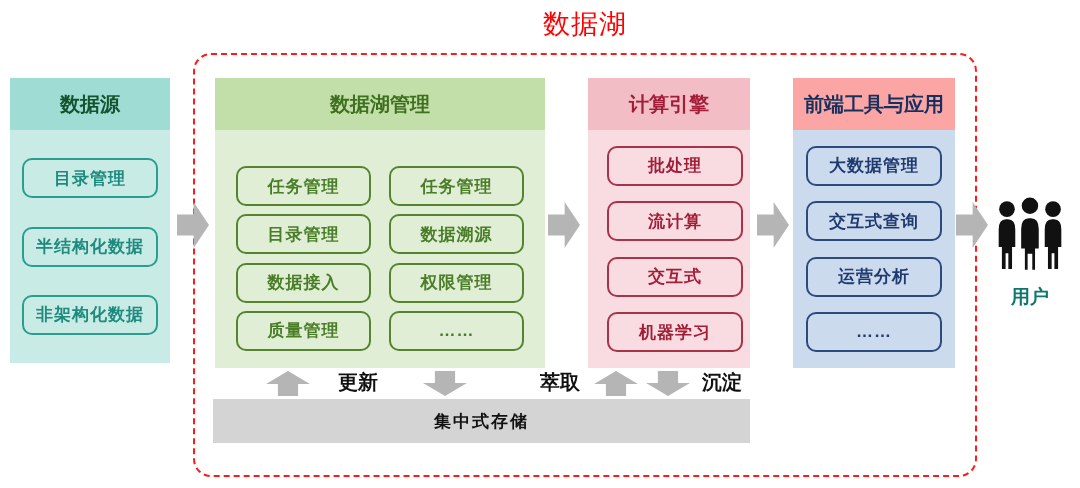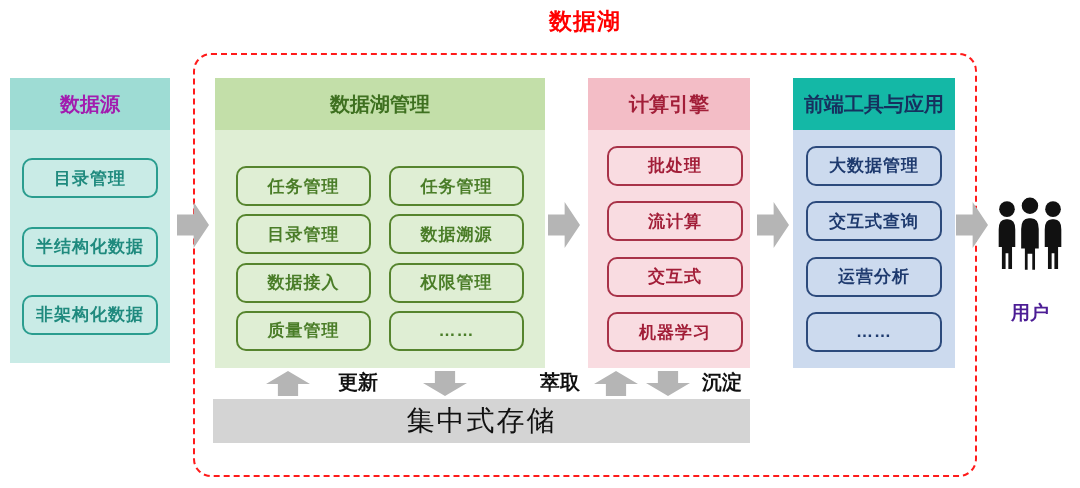--- a/index.html
+++ b/index.html
@@ -11,22 +11,22 @@
     position: relative;
     width: 1080px;
     height: 488px;
     background: #ffffff;
     overflow: hidden;
   }
   .title {
     position: absolute;
     left: 193px; top: 6px; width: 784px;
     text-align: center;
-    font-size: 23px;
-    font-weight: bold;
+    font-size: 27px;
+    font-weight: normal;
     color: #ff0000;
     letter-spacing: 1px;
   }
   .boundary {
     position: absolute;
     left: 193px; top: 53px; width: 784px; height: 424px;
     border: 2px dashed #ff1a1a;
     border-radius: 18px;
   }
   .col {
@@ -58,40 +58,40 @@
     border: 2px solid;
     display: flex;
     align-items: center;
     justify-content: center;
     font-size: 17px;
     font-weight: bold;
     letter-spacing: 1px;
   }
   
   .teal { left: 10px; width: 160px; height: 285px; background: #c9ebe6; }
-  .teal header { background: #9edcd4; color: #a21caf; }
+  .teal header { background: #9edcd4; color: #14532d; }
   .teal .box { border-color: #2a9d8f; color: #1f8a7e; }
   
   .green { left: 215px; width: 330px; height: 290px; background: #dfeed4; gap: 19px; }
   .green header { background: #c3dfa9; color: #3e7020; }
   .green .body {
     display: grid;
     grid-template-columns: 1fr 1fr;
     justify-items: center;
     align-content: space-evenly;
     padding: 9px 12px;
   }
   .green .box { width: 135px; border-color: #56842e; color: #4a7d28; }
   
   .pink { left: 588px; width: 162px; height: 290px; background: #f9dce1; }
   .pink header { background: #f3bdc6; color: #a21e38; }
   .pink .box { border-color: #a83248; color: #a21e38; margin-left: 12px; }
   
   .blue { left: 793px; width: 162px; height: 290px; background: #ccdaee; }
-  .blue header { background: #14b8a6; color: #16305e; }
+  .blue header { background: #fca5a5; color: #16305e; }
   .blue .box { border-color: #2c4a7c; color: #1e3a6e; }
 
   
   .arrow-right {
     position: absolute;
     width: 32px; height: 46px;
     background: #b5b5b5;
     clip-path: polygon(0% 27%, 52% 27%, 52% 0%, 100% 50%, 52% 100%, 52% 73%, 0% 73%);
     z-index: 3;
   }
@@ -114,40 +114,40 @@
     color: #111111;
     white-space: nowrap;
   }
   .storage-bar {
     position: absolute;
     left: 213px; top: 399px; width: 537px; height: 44px;
     background: #d4d4d4;
     display: flex;
     align-items: center;
     justify-content: center;
-    font-size: 28px;
-    font-weight: normal;
+    font-size: 17px;
+    font-weight: bold;
     color: #111111;
     letter-spacing: 2px;
     text-align: center;
   }
   .users {
     position: absolute;
     left: 993px; top: 194px; width: 74px;
     display: flex;
     flex-direction: column;
     align-items: center;
     z-index: 3;
   }
   .users svg { width: 70px; height: 80px; }
   .users-label {
-    margin-top: 26px;
+    margin-top: 10px;
     font-size: 19px;
     font-weight: bold;
-    color: #4c1d95;
+    color: #0f766e;
   }
 </style>
 </head>
 <body>
 
 <div class="stage">
 
   <div class="title">数据湖</div>
 
   <div class="boundary"></div>

